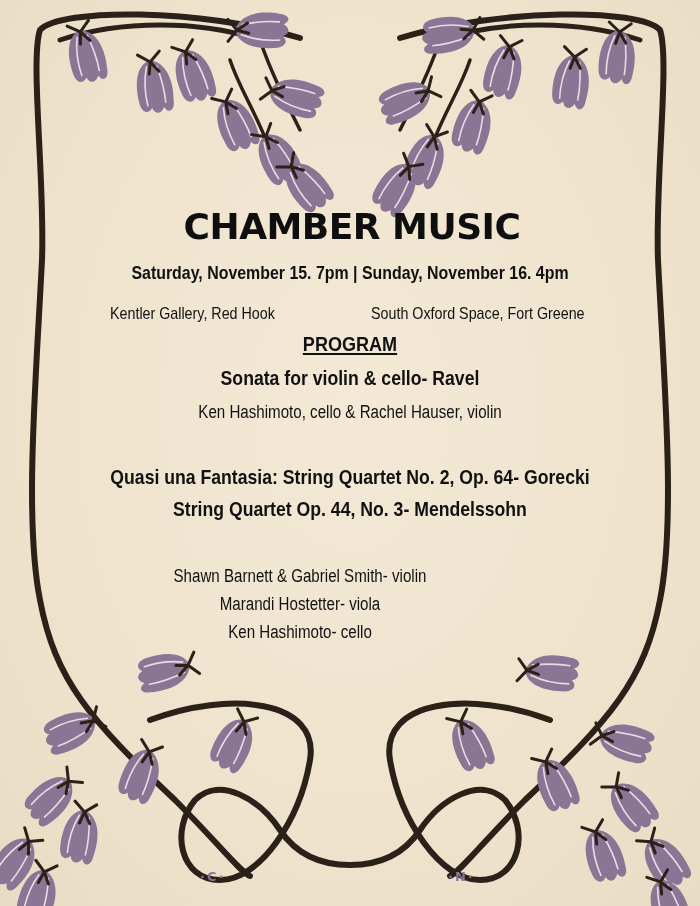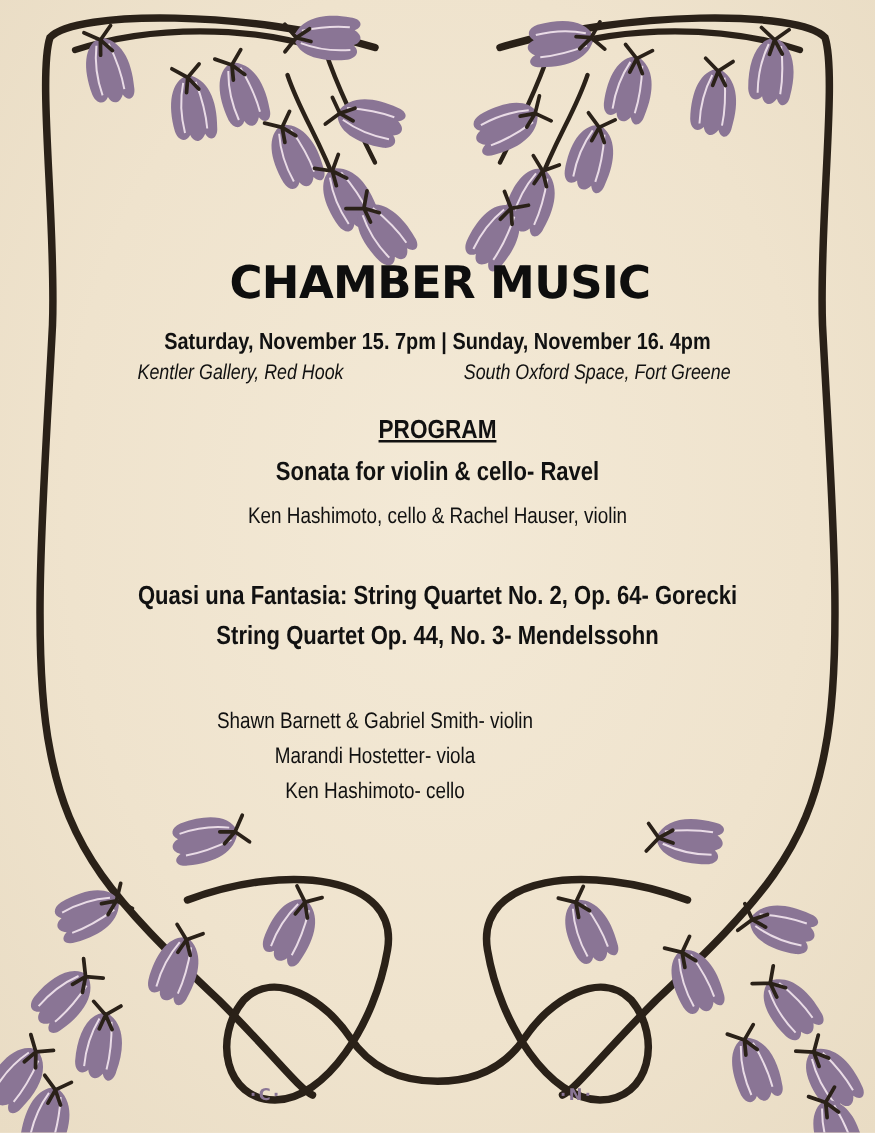--- a/index.html
+++ b/index.html
@@ -18,23 +18,22 @@
   .title {
     position: absolute; top: 206px; left: 0; width: 616px;
     font-family: "DejaVu Sans", sans-serif; font-weight: bold;
     font-size: 36px; letter-spacing: -0.5px; color: #0e0e0e; margin-left: 44px;
   }
   .dates {
     position: absolute; top: 262px; left: 0; width: 700px;
     font-weight: bold; font-size: 18.5px; transform: scaleX(0.86); transform-origin: 50% 0;
   }
   .venues {
-    position: absolute; top: 288px; left: 0; width: 626px; height: 22px;
+    position: absolute; top: 304px; left: 0; width: 626px; height: 22px;
     font-size: 17px;
-    font-style: italic;
   }
   .venues span { position: absolute; top: 0; white-space: nowrap; transform: scaleX(0.84); }
   .venue-left { left: 110px; transform-origin: 0 0; }
   .venue-right { left: 371px; transform-origin: 0 0; }
   .program-heading {
     position: absolute; top: 332px; left: 0; width: 700px;
     font-weight: bold; font-size: 21px; text-decoration: underline;
     transform: scaleX(0.86); transform-origin: 50% 0;
   }
   .piece1 {

